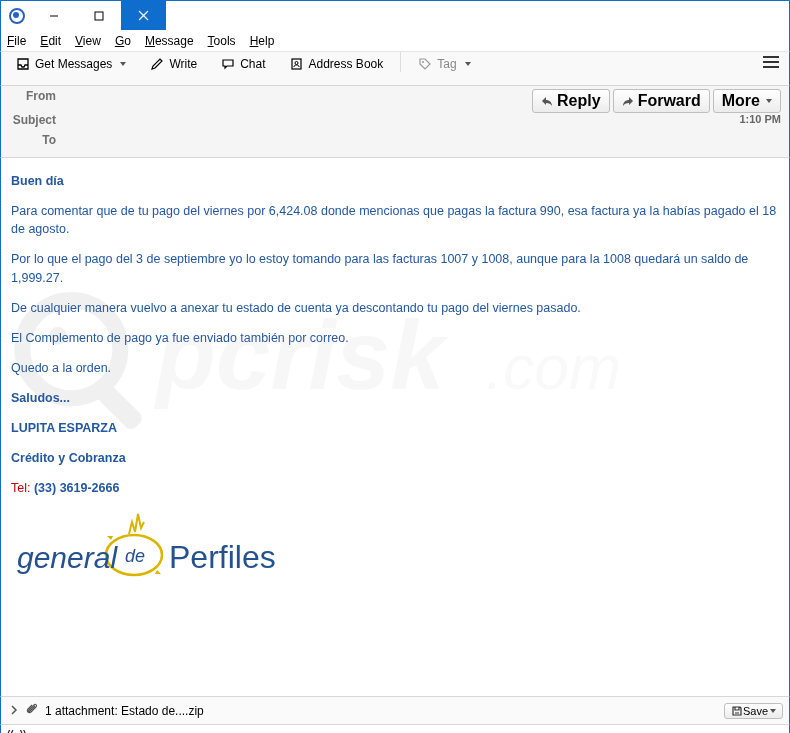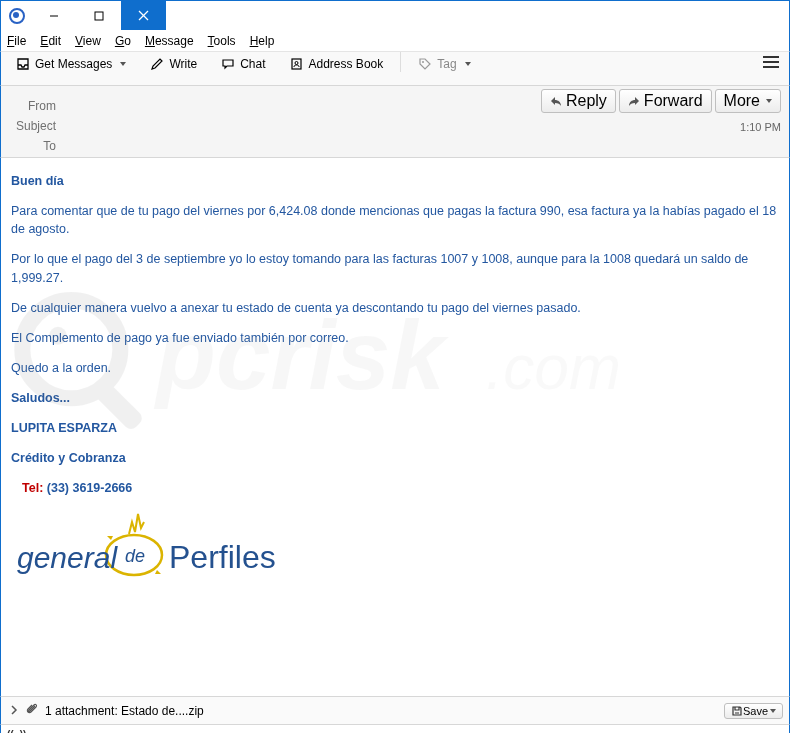--- a/index.html
+++ b/index.html
@@ -20,31 +20,31 @@
 .toolbar { height: 34px; border-left: 1px solid #0f6ecd; border-right: 1px solid #0f6ecd; border-bottom: 1px solid #d7d7d7; display: flex; align-items: flex-start; padding: 0 6px; gap: 6px; background: #f9f9f9; }
 .tbtn { display: flex; align-items: center; gap: 5px; padding: 4px 8px; border: 1px solid transparent; border-radius: 3px; font-size: 12px; color: #000; }
 .tbtn .ico { width: 14px; height: 14px; display: flex; align-items: center; justify-content: center; }
 .tbtn.dd::after { content: ""; border-left: 3px solid transparent; border-right: 3px solid transparent; border-top: 4px solid #555; margin-left: 3px; }
 .tb-sep { width: 1px; height: 20px; background: #ddd; margin: 0 2px; }
 .toolbar .spacer { flex: 1; }
 .hamb { width: 24px; display: flex; flex-direction: column; gap: 3px; padding: 4px; }
 .hamb div { height: 2px; background: #333; }
 
 .msgheader { border-left: 1px solid #0f6ecd; border-right: 1px solid #0f6ecd; background: #f5f5f5; border-bottom: 1px solid #d7d7d7; padding: 3px 8px 4px 8px; font-size: 12px; }
-.msgheader .row { display: flex; align-items: flex-end; min-height: 20px; }
+.msgheader .row { display: flex; align-items: flex-start; min-height: 20px; font-weight: bold; }
 .msgheader .lbl { width: 55px; text-align: right; color: #707070; padding-right: 8px; }
 .msgheader .actions { margin-left: auto; display: flex; gap: 3px; }
 .hbtn { border: 1px solid #bfbfbf; background: linear-gradient(#fff,#ececec); border-radius: 3px; padding: 2px 8px; font-size: 16px; display: flex; align-items: center; gap: 4px; }
 .hbtn.dd::after { content: ""; border-left: 3px solid transparent; border-right: 3px solid transparent; border-top: 4px solid #555; margin-left: 2px; }
 .msgheader .time { color: #666; font-size: 11px; }
 
 .body-area { border-left: 1px solid #0f6ecd; border-right: 1px solid #0f6ecd; padding: 14px 10px 10px 10px; font-size: 12.5px; line-height: 1.45; color: #2357a0; position: relative; height: 538px; overflow: hidden; }
 .body-area p { margin-bottom: 12px; }
 .body-area .b { font-weight: bold; }
-.body-area .tel-lbl { color: #c00000; font-weight: bold; margin-left: 11px; }
+.body-area .tel-lbl { color: #c00000; font-weight: normal; }
 .body-area .tel-val { color: #2357a0; font-weight: bold; }
 
 .logo-wrap { margin-top: 8px; width: 280px; height: 80px; position: relative; }
 .logo-wrap svg { width: 100%; height: 100%; }
 
 .attachbar { border-left: 1px solid #0f6ecd; border-right: 1px solid #0f6ecd; border-top: 1px solid #d7d7d7; height: 28px; display: flex; align-items: center; padding: 0 6px; font-size: 12px; background: #fafafa; }
 .attachbar .chev { width: 14px; text-align: center; color: #555; margin-right: 4px; }
 .attachbar .clip { margin-right: 6px; }
 .attachbar .spacer { flex: 1; }
 .savebtn { border: 1px solid #bfbfbf; background: linear-gradient(#fff,#ececec); border-radius: 3px; padding: 1px 6px; font-size: 11px; display: flex; align-items: center; }

